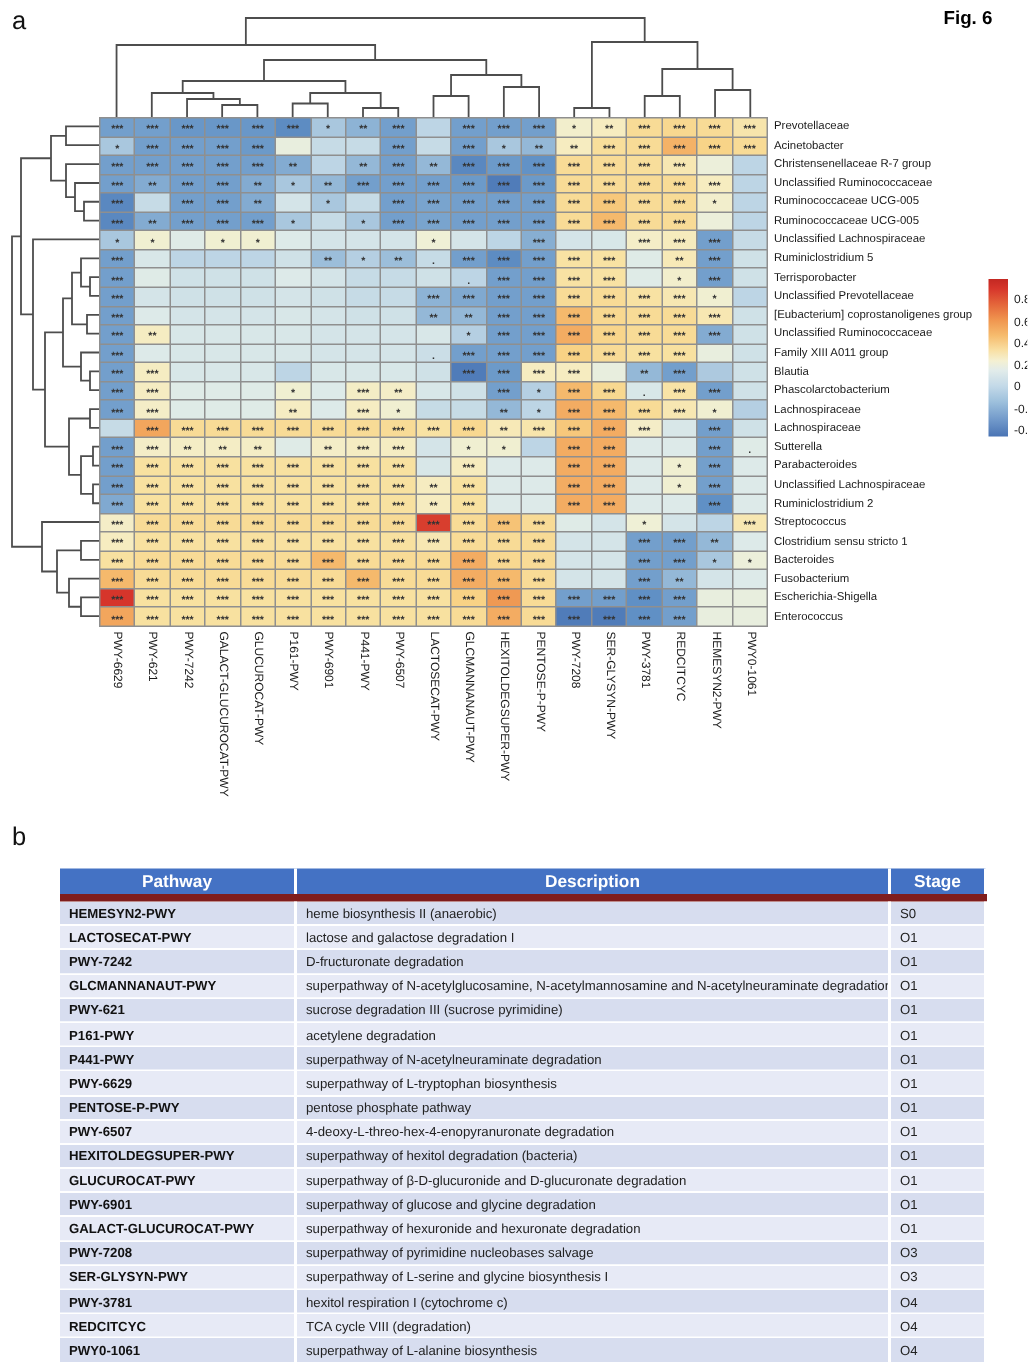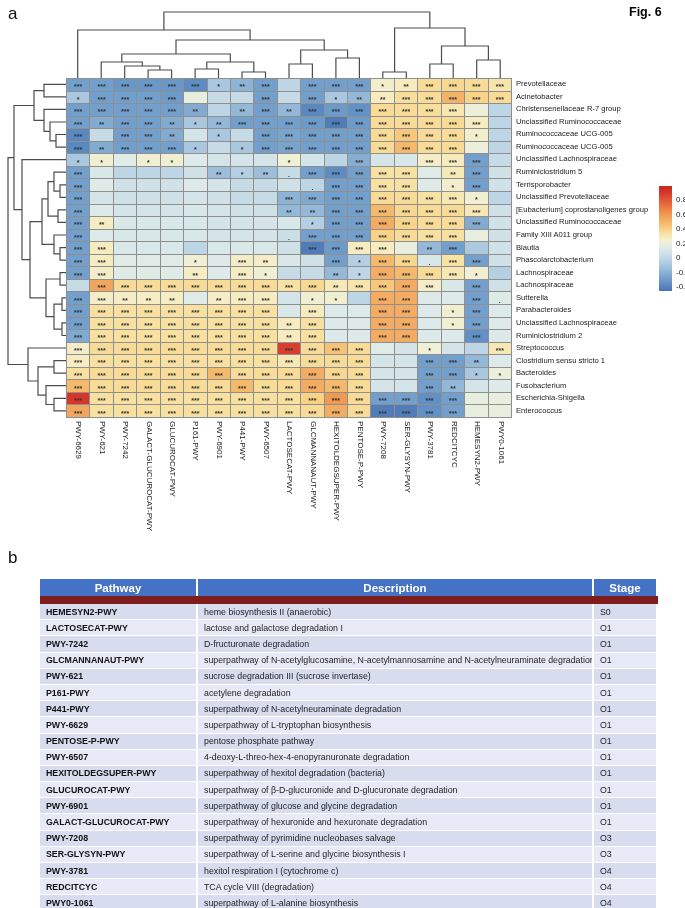--- a/index.html
+++ b/index.html
@@ -18,21 +18,21 @@
   #hm-rowlabels{position:absolute;left:516px;top:78px;width:168px;height:340px;}
   .hm-rowlabel{height:12.593px;line-height:12.593px;font-size:7.6px;color:#1a1a1a;white-space:nowrap;}
   #hm-collabels{position:absolute;left:66px;top:421px;width:446px;height:142px;display:flex;}
   .hm-collabel{width:23.47px;display:flex;justify-content:center;}
   .hm-collabel span{writing-mode:vertical-rl;text-orientation:sideways;font-size:8px;color:#1a1a1a;white-space:nowrap;line-height:1.1;}
   #colorbar{position:absolute;left:659px;top:186px;width:13px;height:105px;
     background:linear-gradient(to bottom,#c32822 0%,#d6352b 6%,#e4653a 16%,#f0954f 26%,#f6bc6e 36%,#f9dfa2 45%,#f4f0d2 52%,#e2ecea 58%,#c3d9e8 68%,#9dc0dc 78%,#6f97c9 90%,#4a74b4 100%);}
   .cb-tick{position:absolute;left:676px;font-size:8px;color:#1a1a1a;line-height:9px;}
   #pathway-table{position:absolute;left:40px;top:579px;width:617px;border-collapse:collapse;table-layout:fixed;}
   #pathway-table th{background:#4472c4;color:#fff;font-size:11.5px;font-weight:bold;height:17px;
-      text-align:center;border-right:2px solid #fff;border-bottom:8px solid #7f1d1d;padding:0;}
+      text-align:center;border-right:2px solid #fff;border-bottom:5px solid #7f1d1d;padding:0;}
   #pathway-table td{font-size:8.8px;height:15.2px;padding:0 0 0 6px;border-right:2px solid #fff;
       border-bottom:1px solid #fff;white-space:nowrap;overflow:hidden;color:#222;}
   #pathway-table td.pw{font-weight:bold;color:#111;}
   #pathway-table tr.odd td{background:#d7ddef;}
   #pathway-table tr.even td{background:#e7eaf6;}
   col.c-path{width:157px;} col.c-desc{width:396px;} col.c-stage{width:64px;}
 </style>
 </head>
 <body>
 
@@ -1473,21 +1473,21 @@
           <td>D-fructuronate degradation</td>
           <td>O1</td>
         </tr>
         <tr class="even">
           <td class="pw">GLCMANNANAUT-PWY</td>
           <td>superpathway of N-acetylglucosamine, N-acetylmannosamine and N-acetylneuraminate degradation</td>
           <td>O1</td>
         </tr>
         <tr class="odd">
           <td class="pw">PWY-621</td>
-          <td>sucrose degradation III (sucrose invertase)</td>
+          <td>sucrose degradation III (sucrose pyrimidine)</td>
           <td>O1</td>
         </tr>
         <tr class="even">
           <td class="pw">P161-PWY</td>
           <td>acetylene degradation</td>
           <td>O1</td>
         </tr>
         <tr class="odd">
           <td class="pw">P441-PWY</td>
           <td>superpathway of N-acetylneuraminate degradation</td>

